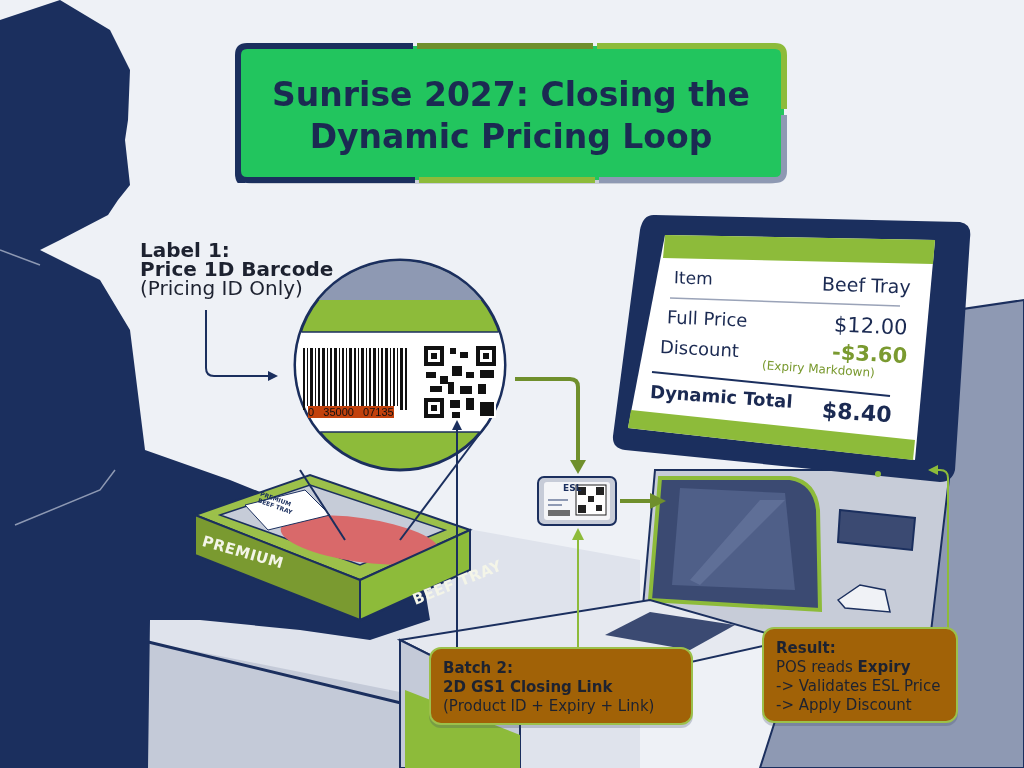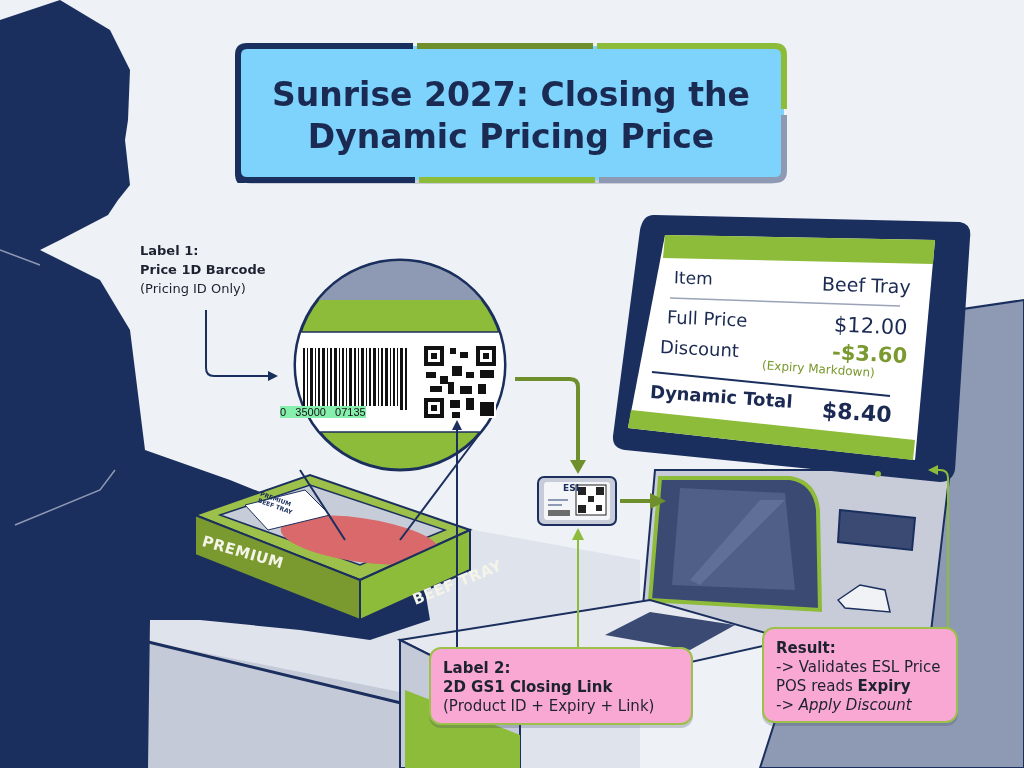--- a/index.html
+++ b/index.html
@@ -1,23 +1,23 @@
 <!DOCTYPE html>
 <html><head>
 <meta charset="utf-8">
 <style>
   html, body { margin:0; padding:0; }
   body { width:1024px; height:768px; overflow:hidden; background:#eef1f6; position:relative; font-family:"DejaVu Sans", sans-serif; }
   .abs { position:absolute; }
   svg.scene { position:absolute; left:0; top:0; }
-  .title-box { position:absolute; left:238px; top:46px; width:546px; height:134px; background:#7dd3fc; border-radius:14px; box-shadow:0 4px 0 #c9ced8; }
+  .title-box { position:absolute; left:238px; top:46px; width:546px; height:134px; background:#22c55e; border-radius:14px; box-shadow:0 4px 0 #c9ced8; }
   .title-text { position:absolute; left:0; top:28px; width:100%; text-align:center; font-weight:bold; font-size:33px; line-height:42px; color:#1b2a52; }
-  .callout { position:absolute; font-size:13px; line-height:19px; color:#1d2230; }
+  .callout { position:absolute; font-size:20px; line-height:19px; color:#1d2230; }
   .callout .bold { font-weight:bold; display:block; }
-  .card { position:absolute; background:#f9a8d4; border:2px solid #9cc04a; border-radius:12px; box-shadow:0 3px 0 rgba(60,70,100,0.25); padding:10px 12px; box-sizing:border-box; font-size:15px; line-height:19px; color:#1d2230; }
+  .card { position:absolute; background:#a16207; border:2px solid #9cc04a; border-radius:12px; box-shadow:0 3px 0 rgba(60,70,100,0.25); padding:10px 12px; box-sizing:border-box; font-size:15px; line-height:19px; color:#1d2230; }
   .screen-text { position:absolute; color:#1b2a52; }
 </style>
 </head>
 <body>
 
 <svg class="scene" width="1024" height="768" viewBox="0 0 1024 768">
 
   <polygon points="140,470 640,560 640,768 140,768" fill="#dfe3ec"></polygon>
   <polygon points="140,640 440,700 440,768 140,768" fill="#c4cad8"></polygon>
   <line x1="140" y1="640" x2="430" y2="710" stroke="#1b2f5e" stroke-width="3"></line>
@@ -165,54 +165,54 @@
   <svg class="abs" style="left:-3px;top:-3px" width="552" height="140" viewBox="0 0 552 140">
     <path d="M10,140 Q3,140 3,130 L3,12 Q3,3 12,3 L178,3" stroke="#1b2f5e" stroke-width="6" fill="none"></path>
     <path d="M182,3 L358,3" stroke="#6f8f2c" stroke-width="6" fill="none"></path>
     <path d="M362,3 L540,3 Q549,3 549,12 L549,66" stroke="#8dbb3a" stroke-width="6" fill="none"></path>
     <path d="M549,72 L549,128 Q549,137 540,137 L364,137" stroke="#8e99b3" stroke-width="6" fill="none"></path>
     <path d="M360,137 L184,137" stroke="#8dbb3a" stroke-width="6" fill="none"></path>
     <path d="M180,137 L12,137 Q3,137 3,128" stroke="#1b2f5e" stroke-width="6" fill="none"></path>
   </svg>
   <div class="title-text">
     <div>Sunrise 2027: Closing the</div>
-    <div>Dynamic Pricing Price</div>
+    <div>Dynamic Pricing Loop</div>
   </div>
 </div>
 
 <div class="callout" style="left:140px;top:241px;">
   <span class="bold">Label 1:</span>
   <span class="bold">Price 1D Barcode</span>
   <span>(Pricing ID Only)</span>
 </div>
 
-<div class="abs" style="left:280px;top:406px;font-family:'Liberation Sans',sans-serif;font-size:11px;color:#111;white-space:pre;background:#86efac;">0   35000   07135</div>
+<div class="abs" style="left:308px;top:406px;font-family:'Liberation Sans',sans-serif;font-size:11px;color:#111;white-space:pre;background:#c2410c;">0   35000   07135</div>
 
 <div class="abs" style="left:547px;top:483px;font-size:9px;font-weight:bold;color:#1b2f5e;padding-left:16px;">ESL</div>
 
 <div class="abs" style="left:205px;top:532px;font-weight:bold;font-size:15px;color:#f4f5e8;transform:rotate(16deg);transform-origin:left top;letter-spacing:0.5px;">PREMIUM</div>
 <div class="abs" style="left:410px;top:592px;font-weight:bold;font-size:15px;color:#f4f5e8;transform:rotate(-22deg);transform-origin:left top;letter-spacing:0.5px;">BEEF TRAY</div>
 <div class="abs" style="left:258px;top:498px;font-size:6px;font-weight:bold;color:#1b2f5e;width:50px;transform:rotate(20deg);">PREMIUM BEEF TRAY</div>
 
 <div>
   <div class="screen-text" style="left:674px;top:268px;font-size:17px;transform:rotate(2deg);">Item</div>
   <div class="screen-text" style="left:822px;top:274px;font-size:19px;transform:rotate(2deg);">Beef Tray</div>
   <div class="screen-text" style="left:667px;top:308px;font-size:18px;transform:rotate(2.5deg);">Full Price</div>
   <div class="screen-text" style="left:834px;top:314px;font-size:21px;transform:rotate(2.5deg);">$12.00</div>
   <div class="screen-text" style="left:660px;top:338px;font-size:18px;transform:rotate(3deg);">Discount</div>
   <div class="screen-text" style="left:832px;top:342px;font-size:21px;font-weight:bold;color:#7a9a30;transform:rotate(3deg);">-$3.60</div>
   <div class="screen-text" style="left:762px;top:362px;font-size:12px;color:#7a9a30;transform:rotate(4deg);">(Expiry Markdown)</div>
   <div class="screen-text" style="left:650px;top:386px;font-size:18px;font-weight:bold;transform:rotate(4deg);">Dynamic Total</div>
   <div class="screen-text" style="left:822px;top:400px;font-size:22px;font-weight:bold;transform:rotate(4deg);">$8.40</div>
 </div>
 
 <div class="card" style="left:429px;top:647px;width:264px;height:78px;">
-  <span class="bold" style="display:block;font-weight:bold;">Label 2:</span>
+  <span class="bold" style="display:block;font-weight:bold;">Batch 2:</span>
   <span style="display:block;font-weight:bold;">2D GS1 Closing Link</span>
   <span style="display:block;">(Product ID + Expiry + Link)</span>
 </div>
 
 <div class="card" style="left:762px;top:627px;width:196px;height:96px;">
   <span style="display:block;font-weight:bold;">Result:</span>
+  <span style="display:block;"><span>POS reads </span><b>Expiry</b></span>
   <span style="display:block;">-&gt; Validates ESL Price</span>
-  <span style="display:block;"><span>POS reads </span><b>Expiry</b></span>
-  <span style="display:block;font-style:italic;">-&gt; Apply Discount</span>
+  <span style="display:block;">-&gt; Apply Discount</span>
 </div>
 
 </body></html>

